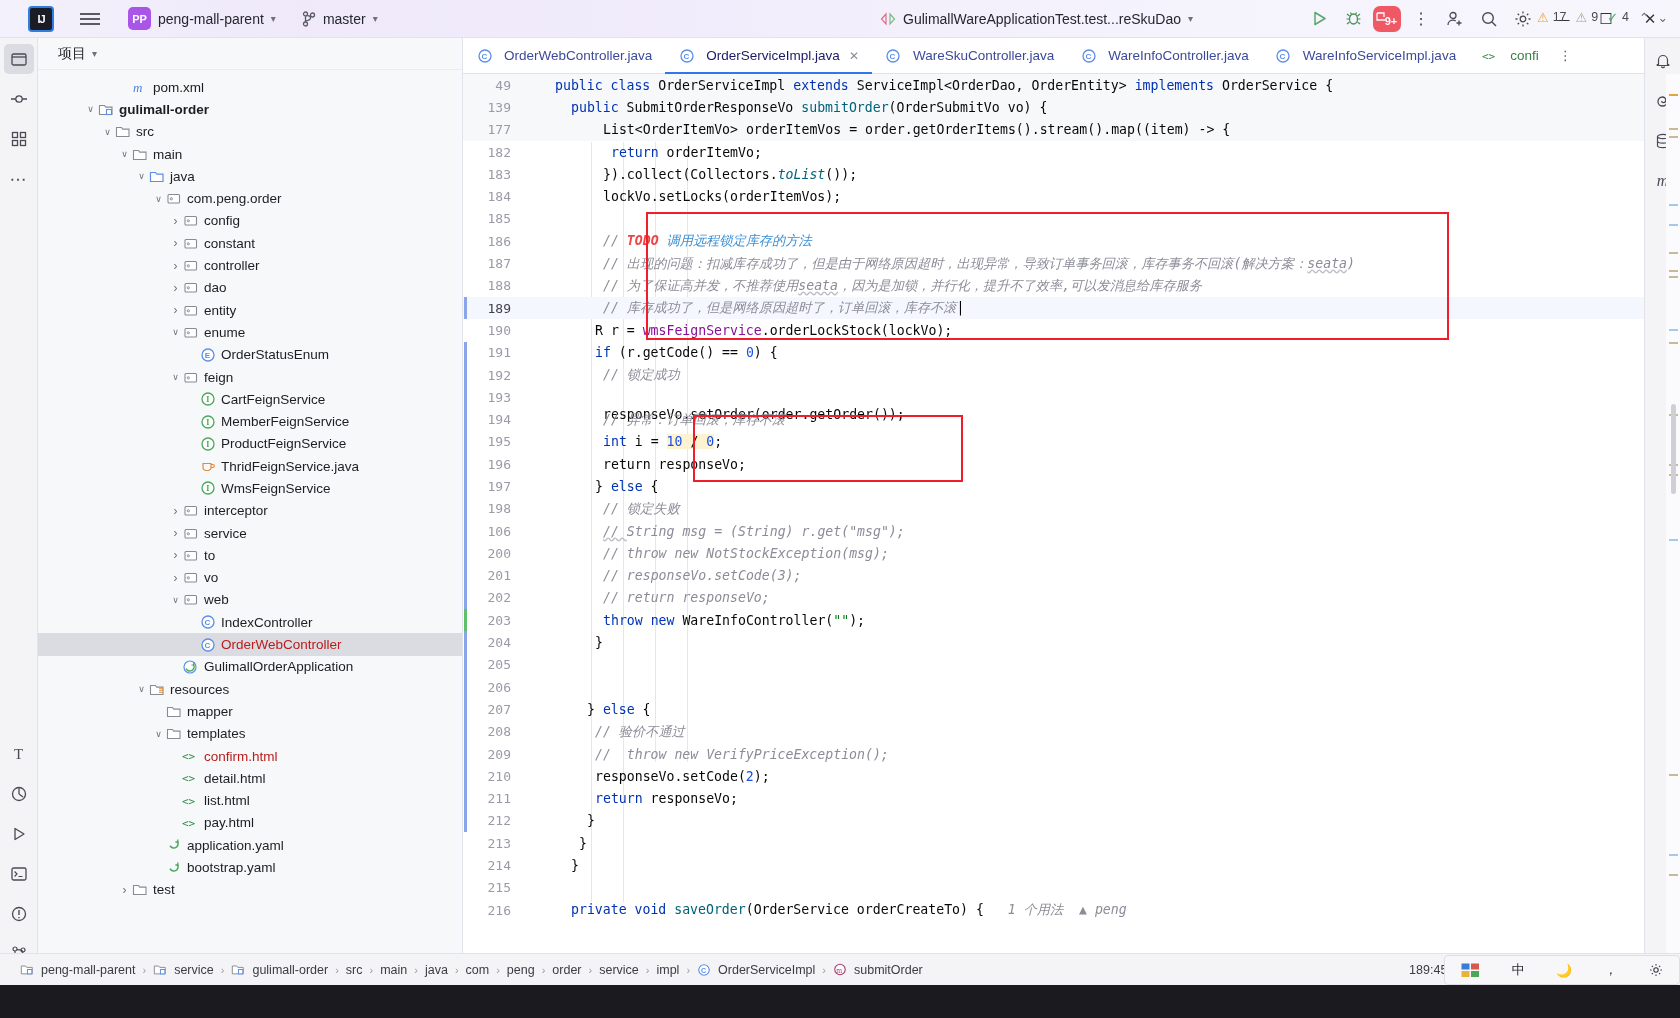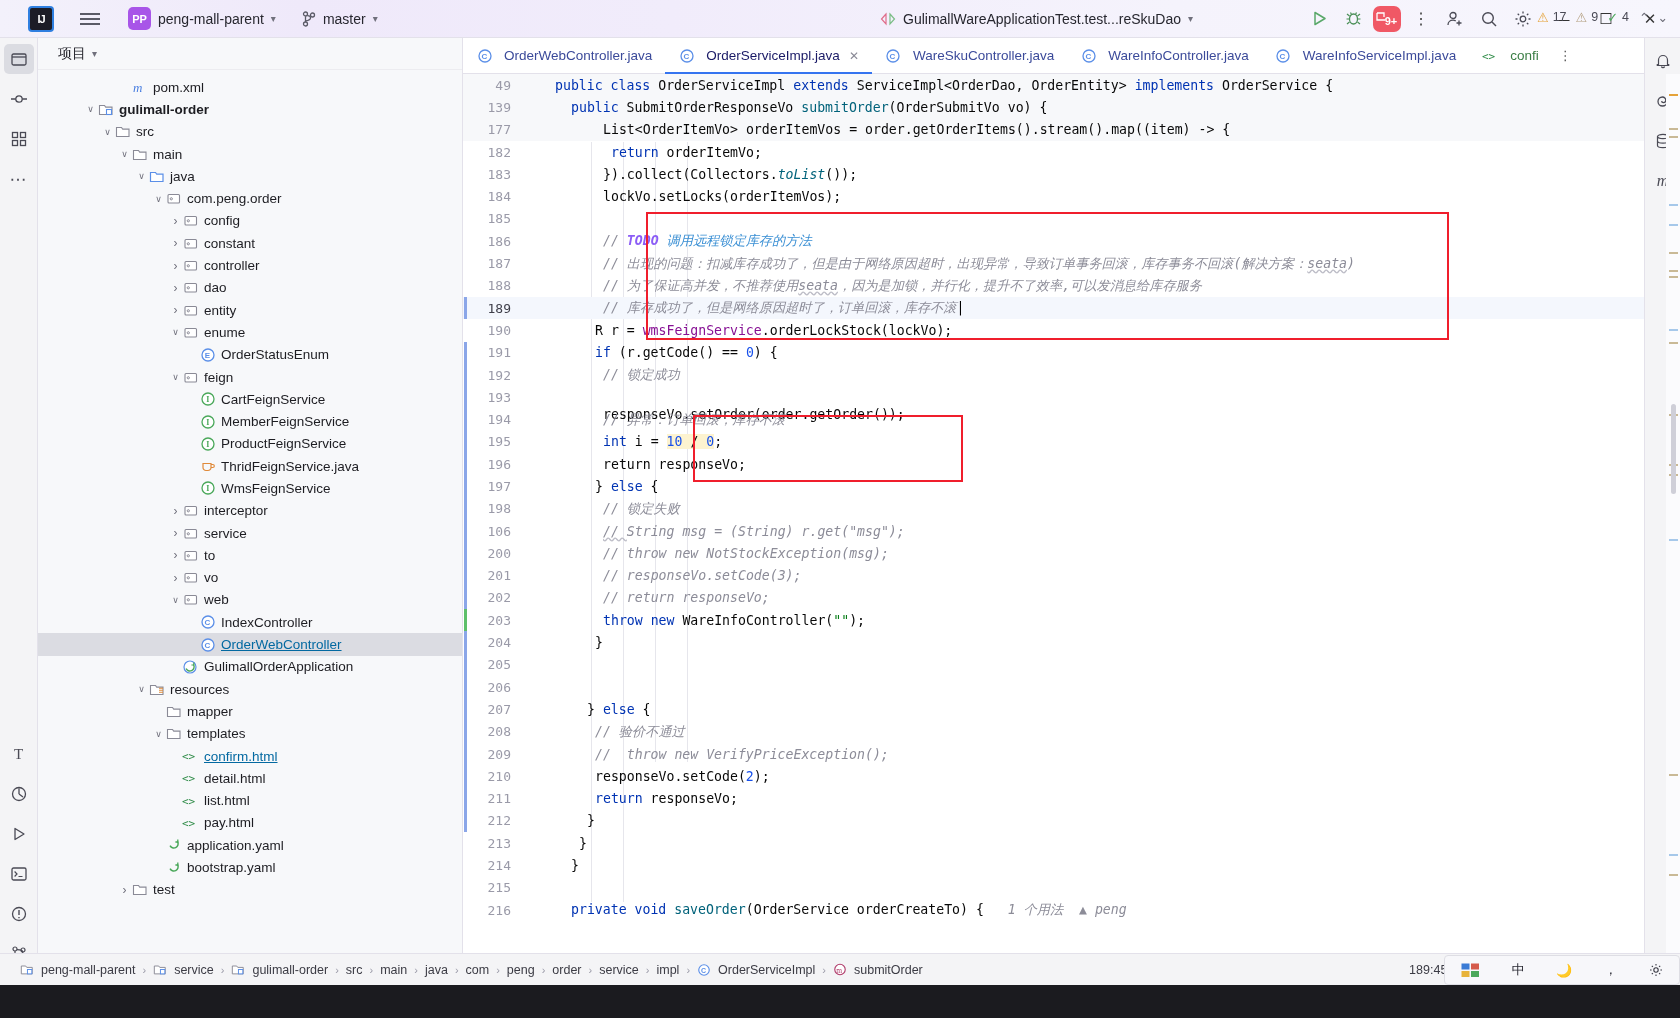--- a/index.html
+++ b/index.html
@@ -70,21 +70,21 @@
   }
   #proj-header {
     height:32px; display:flex;align-items:center; padding-left:20px; gap:6px;
     font-size:14px; color:#27272f; border-bottom:1px solid #ececf0;
   }
   .tree { padding-top:6px; font-size:13.5px; color:#1d1d22; }
   .trow { height:22.3px; display:flex; align-items:center; white-space:nowrap; cursor:pointer; }
   .trow.sel { background:#dbdce2; }
   .arrow { width:13px; font-size:9px; color:#70707c; display:inline-block; text-align:center; flex:none;}
   .ic { width:17px; height:16px; margin-right:5px; flex:none; display:inline-flex;align-items:center;justify-content:center;}
-  .lbl-blue { color:#0369a1;text-decoration:underline; }
+  .lbl-blue { color:#b91c1c; }
   .bold { font-weight:bold; }
 
   
   #tabs {
     position:absolute; left:463px; top:38px; width:1181px; height:36px;
     background:#ffffff; border-bottom:1px solid #e3e1ea;
     display:flex; align-items:stretch;
   }
   .tab {
     display:flex;align-items:center;gap:6px;padding:0 13px; font-size:13.5px;
@@ -115,21 +115,21 @@
   .codetext { flex:1; padding-left:0px; }
   .sticky { background:#f7f8fa; }
   .curline { background:#f4f7fd; }
   .marker { position:absolute; left:1px; top:0; width:3px; height:100%; }
   .mk-blue { background:#8ba6e8; }
   .mk-green { background:#5ec06a; }
 
   
   .kw { color:#0033b3; font-weight:normal; }
   .cmt { color:#8c8c98; font-style:italic; }
-  .cmt-todo { color:#8b5cf6; font-style:italic; font-weight:bold;}
+  .cmt-todo { color:#ef4444; font-style:italic; font-weight:bold;}
   .cmt-todotxt { color:#3a8fd4; font-style:italic;}
   .str { color:#067d17; }
   .num { color:#1750eb; }
   .fld { color:#871094; }
   .mth { color:#00627a; }
   .sttc { font-style:italic; }
   .hl { background:#fdf3d0; }
   .squig { text-decoration: underline wavy #bcbcc6; text-decoration-skip-ink:none;}
   .plain { color:#080808; }
 

